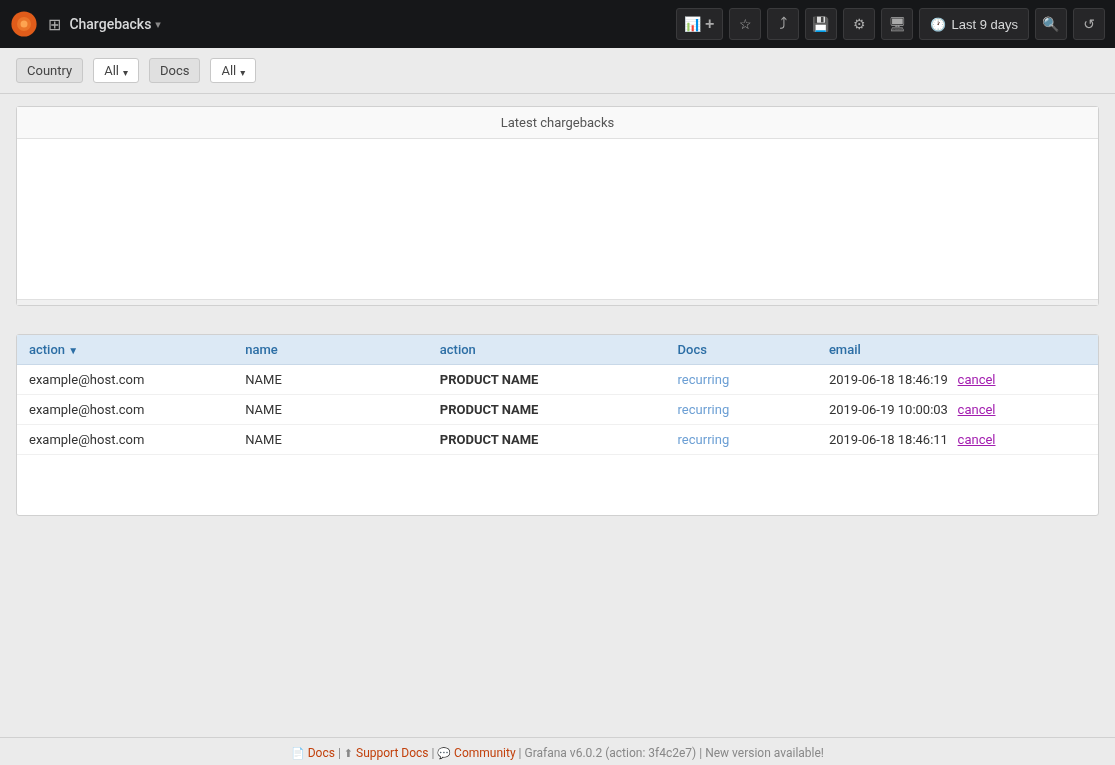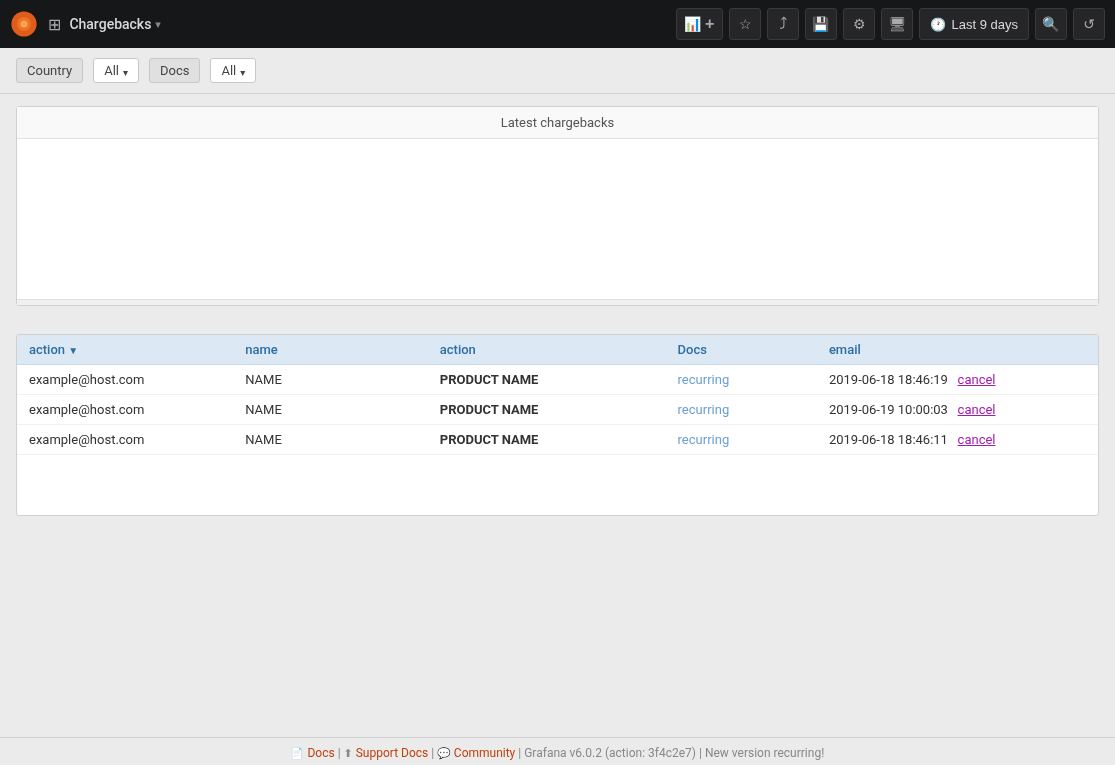--- a/index.html
+++ b/index.html
@@ -304,14 +304,14 @@
   <a href="#">Docs</a>
   <span> | </span>
   <span style="font-size:11px;">⬆</span>
   <a href="#">Support Docs</a>
   <span> | </span>
   <span style="font-size:11px;">💬</span>
   <a href="#">Community</a>
   <span> | </span>
   <span>Grafana v6.0.2 (action: 3f4c2e7)</span>
   <span> | </span>
-  <span>New version recurring!</span>
+  <span>New version available!</span>
 </footer>
 
 </body></html>

